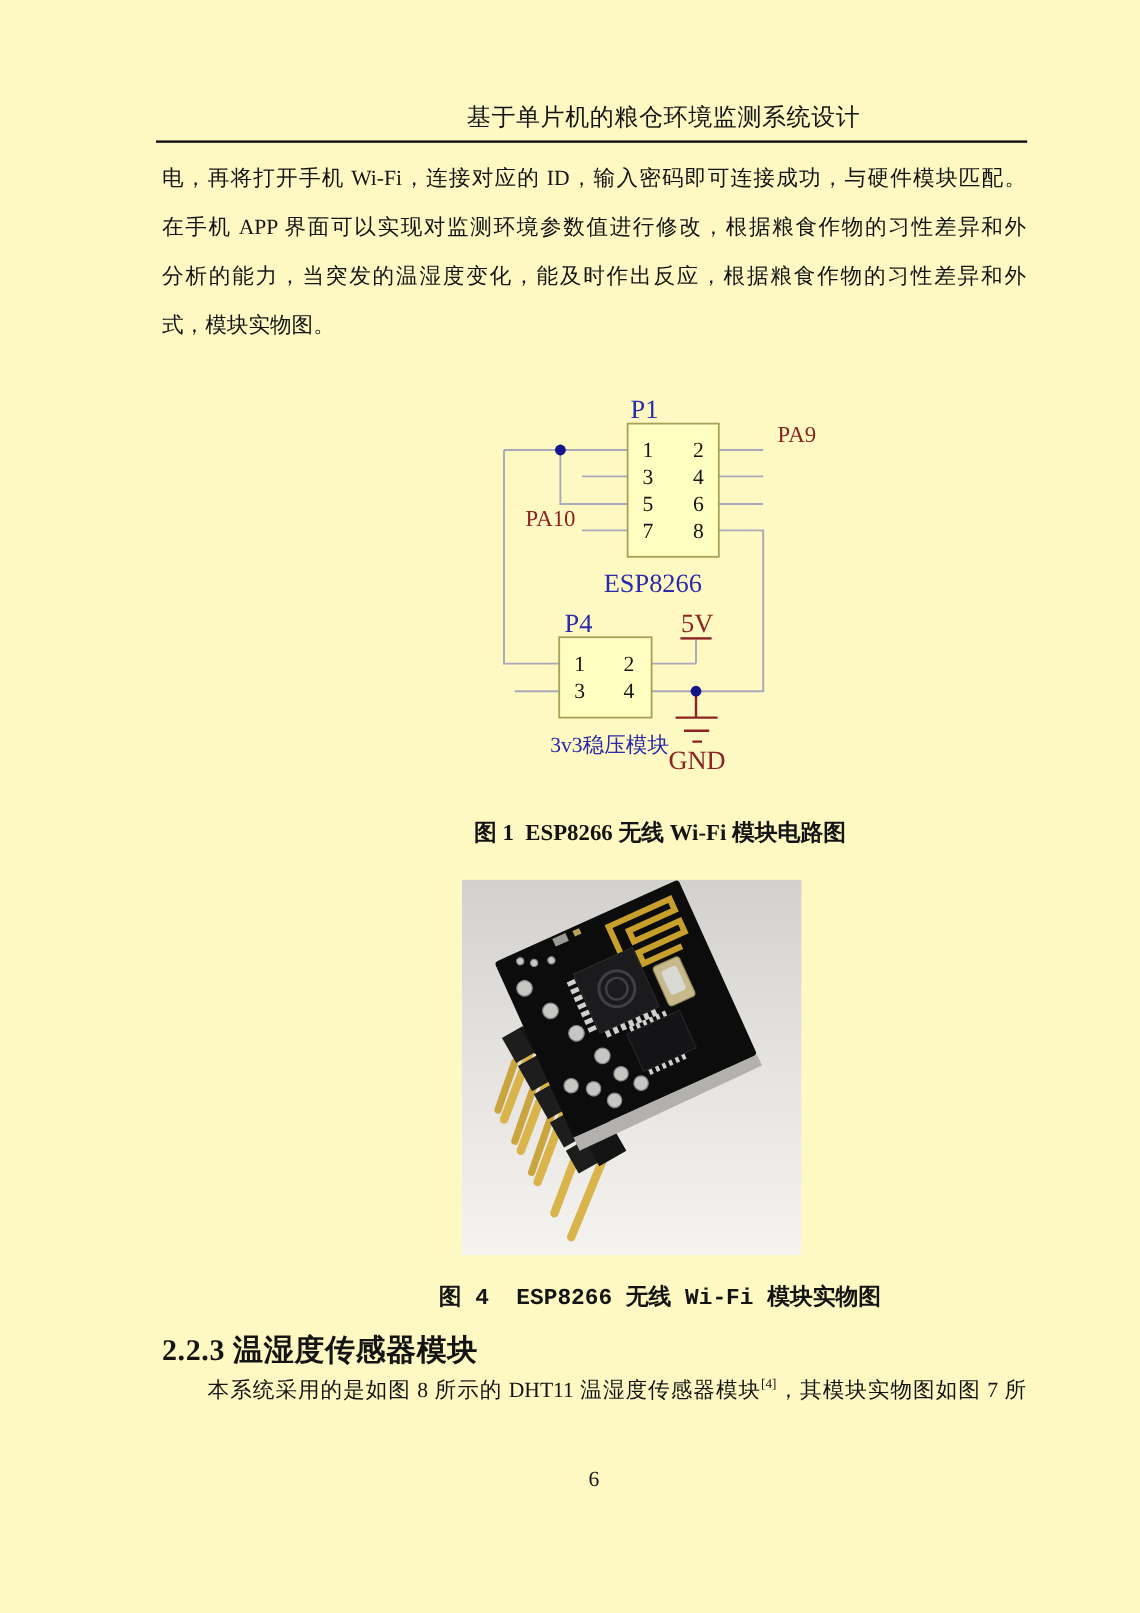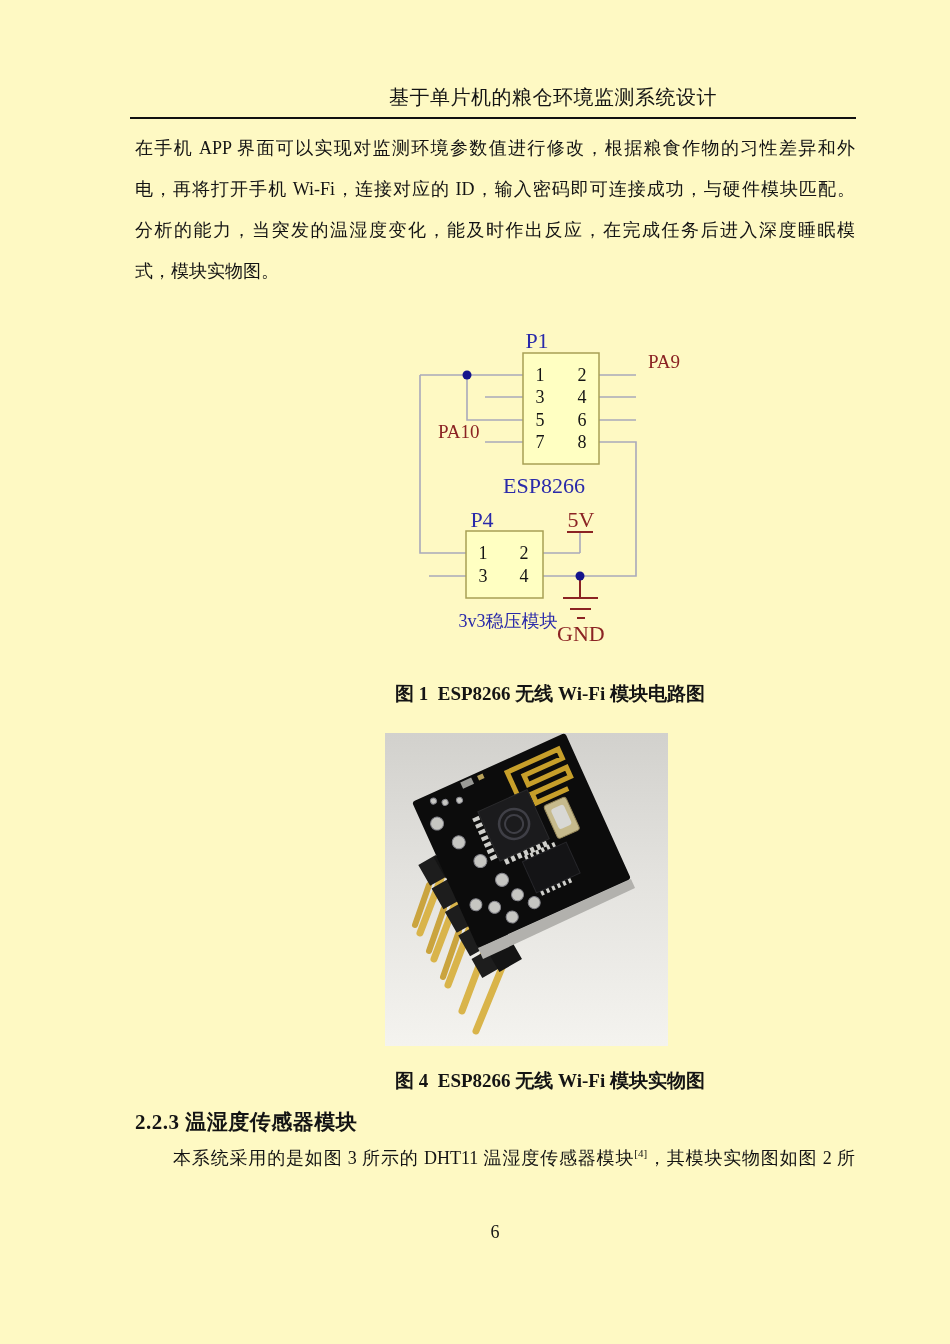--- a/index.html
+++ b/index.html
@@ -27,25 +27,25 @@
   .circuit .red{ fill:#8b2323; }
   .circuit .pin{ fill:#141414; font-size:18px; }
   .circuit .big{ font-size:22px; }
   .circuit .mid{ font-size:19px; }
   .circuit .reg{ font-size:18px; }
   .cap{
     position:absolute; left:150px; width:800px; text-align:center;
     font-size:19px; font-weight:bold; white-space:pre;
   }
   .cap3{ top:681px; }
-  .cap4{ top:1068px; }
+  .cap4{ top:1068px;font-family:Liberation Mono, monospace; }
   .photo{ position:absolute; left:385px; top:733px; width:283px; height:313px; }
   .section-heading{
     position:absolute; left:135px; top:1108px; width:720px;
-    font-size:21px; font-weight:bold; letter-spacing:0.5px;
+    font-size:25px; font-weight:bold; letter-spacing:0.5px;
   }
   .para2{
     position:absolute; left:135px; top:1143px; width:720px; font-size:18px;
     line-height:30px; text-indent:38px; text-align:justify; text-align-last:justify;
     height:30px; overflow:hidden;
   }
   .para2 sup{ font-size:11px; line-height:0; }
   .page-number{
     position:absolute; left:135px; top:1222px; width:720px;
     text-align:center; font-size:18px;
@@ -53,23 +53,23 @@
 </style>
 </head>
 <body>
 
 <div class="page">
 
   <div class="header-title">基于单片机的粮仓环境监测系统设计</div>
   <div class="header-rule"></div>
 
   <div class="para1">
+    <div class="jline">电，再将打开手机 Wi-Fi，连接对应的 ID，输入密码即可连接成功，与硬件模块匹配。</div>
     <div class="jline">在手机 APP 界面可以实现对监测环境参数值进行修改，根据粮食作物的习性差异和外</div>
-    <div class="jline">电，再将打开手机 Wi-Fi，连接对应的 ID，输入密码即可连接成功，与硬件模块匹配。</div>
-    <div class="jline">分析的能力，当突发的温湿度变化，能及时作出反应，在完成任务后进入深度睡眠模</div>
+    <div class="jline">分析的能力，当突发的温湿度变化，能及时作出反应，根据粮食作物的习性差异和外</div>
     <div class="lastline">式，模块实物图。</div>
   </div>
 
   <svg class="circuit" viewBox="0 0 306 325" aria-hidden="false">
 
     <path d="M30,50 H133 M77,50 V95 H133 M95,72 H133 M95,117 H133 M30,50 V228 H76 M39,251 H76
              M209,50 H246 M209,72 H246 M209,95 H246 M209,117 H246 V251 H153 M153,228 H190 M190,228 V208" fill="none" stroke="#a9a9bb" stroke-width="1.6"></path>
 
     <line x1="177" y1="207" x2="203" y2="207" stroke="#8b2323" stroke-width="2"></line>
 
@@ -201,17 +201,17 @@
           <circle cx="44" cy="18" r="3"></circle>
           <circle cx="20" cy="8" r="3"></circle>
       </g>
     </g>
   </svg>
 
   <div class="cap cap4">图 4  ESP8266 无线 Wi-Fi 模块实物图</div>
 
   <div class="section-heading">2.2.3 温湿度传感器模块</div>
 
-  <div class="para2"><span>本系统采用的是如图 3 所示的 DHT11 温湿度传感器模块</span><sup>[4]</sup><span>，其模块实物图如图 2 所</span></div>
+  <div class="para2"><span>本系统采用的是如图 8 所示的 DHT11 温湿度传感器模块</span><sup>[4]</sup><span>，其模块实物图如图 7 所</span></div>
 
   <div class="page-number">6</div>
 
 </div>
 
 </body></html>

